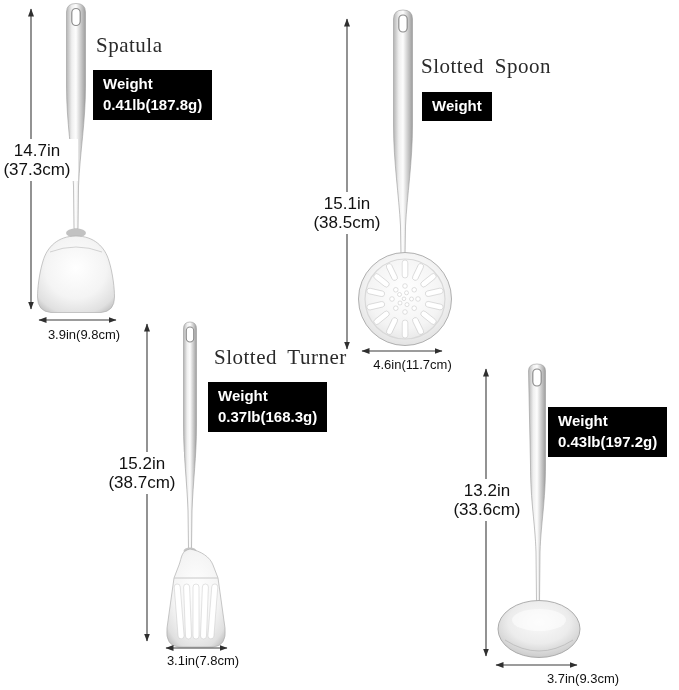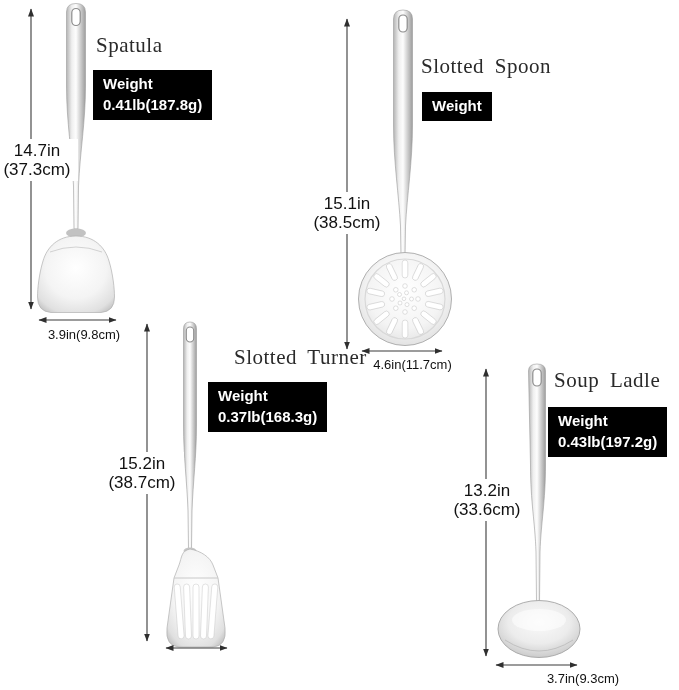--- a/index.html
+++ b/index.html
@@ -33,21 +33,21 @@
     position:absolute;z-index:2;
     background:#fff;color:#111;
     font-size:13px;line-height:19px;text-align:center;
     white-space:nowrap;
   }
   
   .t1{left:96px;top:33px;}   .b1{left:93px;top:70px;}
   .v1{left:-4px;top:139px;width:78px;} .h1{left:30px;top:325px;width:108px;}
   .t2{left:421px;top:54px;}  .b2{left:422px;top:92px;}
   .v2{left:305px;top:164px;width:80px;margin-top:28px;} .h2{left:355px;top:355px;width:115px;}
-  .t3{left:214px;top:345px;margin-left:20px;} .b3{left:208px;top:382px;}
+  .t3{left:214px;top:345px;} .b3{left:208px;top:382px;}
   .v3{left:100px;top:452px;width:80px;text-align:center;} .h3{left:149px;top:651px;width:108px;}
   .t4{left:554px;top:368px;} .b4{left:548px;top:407px;}
   .v4{left:445px;top:479px;width:80px;} .h4{left:494px;top:669px;width:106px;margin-left:36px;}
 </style>
 </head>
 <body>
 
 <div class="canvas">
 
   <svg class="art" width="679" height="690" viewBox="0 0 679 690">
@@ -197,22 +197,22 @@
 
   <div class="title t3">Slotted Turner</div>
   <div class="badge b3">
     <div>Weight</div>
     <div>0.37lb(168.3g)</div>
   </div>
   <div class="vlabel v3">
     <div>15.2in</div>
     <div>(38.7cm)</div>
   </div>
-
-  <div class="title t4">Soup Ladle</div>
+  <div class="hlabel h3">3.1in(7.8cm)</div>
+
   <div class="badge b4">
     <div>Weight</div>
     <div>0.43lb(197.2g)</div>
   </div>
   <div class="vlabel v4">
     <div>13.2in</div>
     <div>(33.6cm)</div>
   </div>
   <div class="hlabel h4">3.7in(9.3cm)</div>
 

